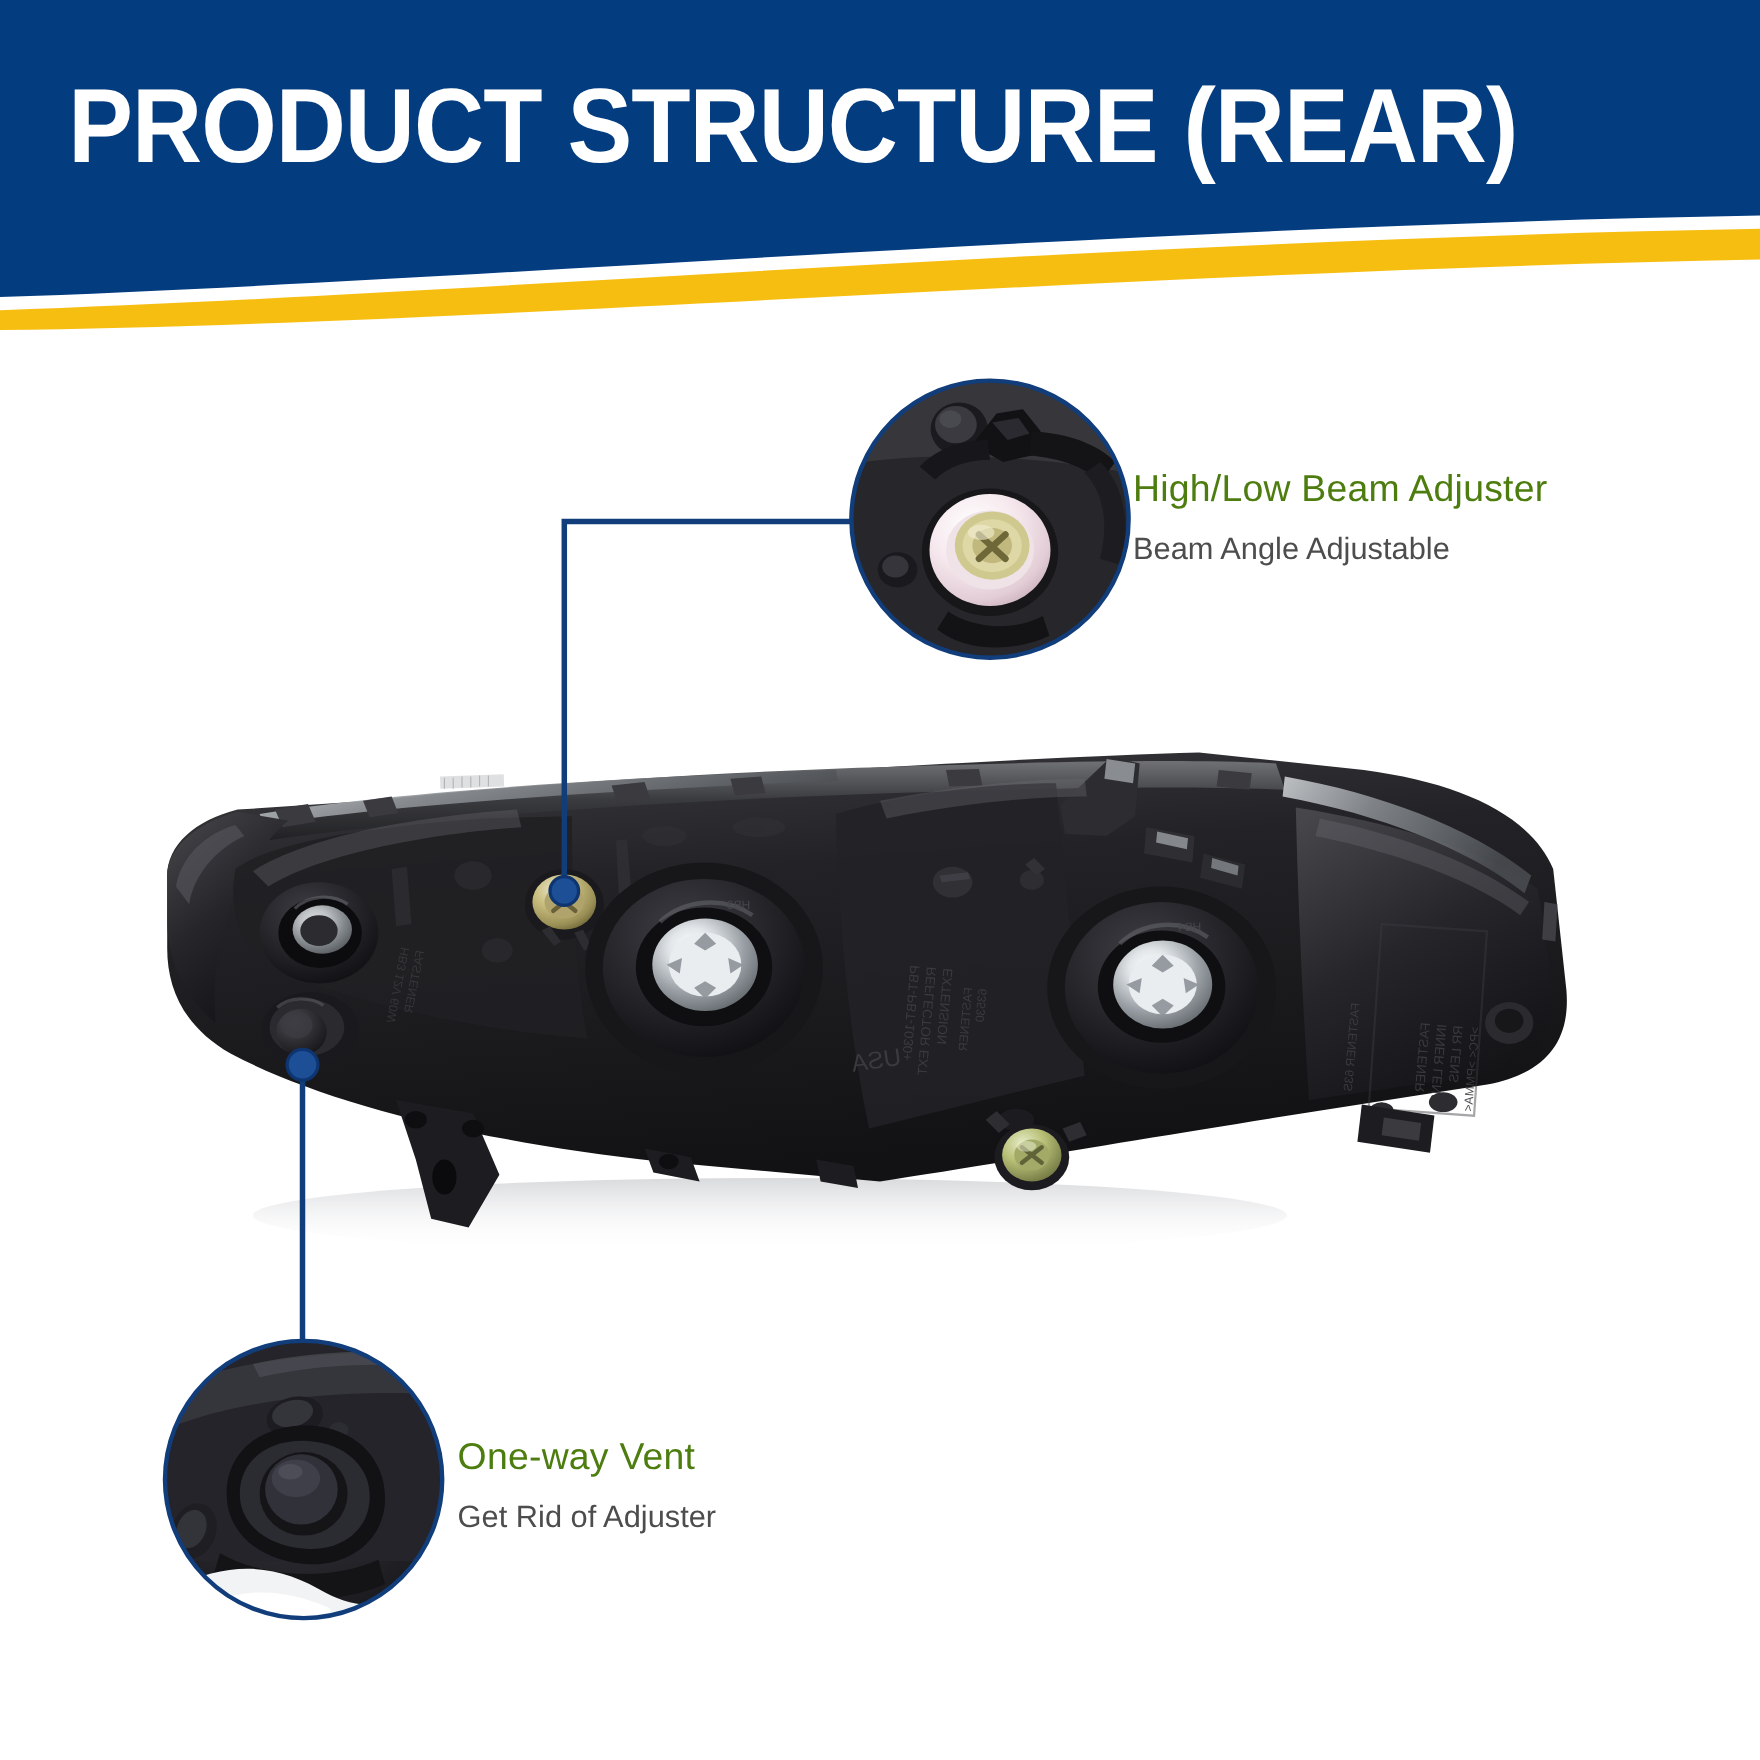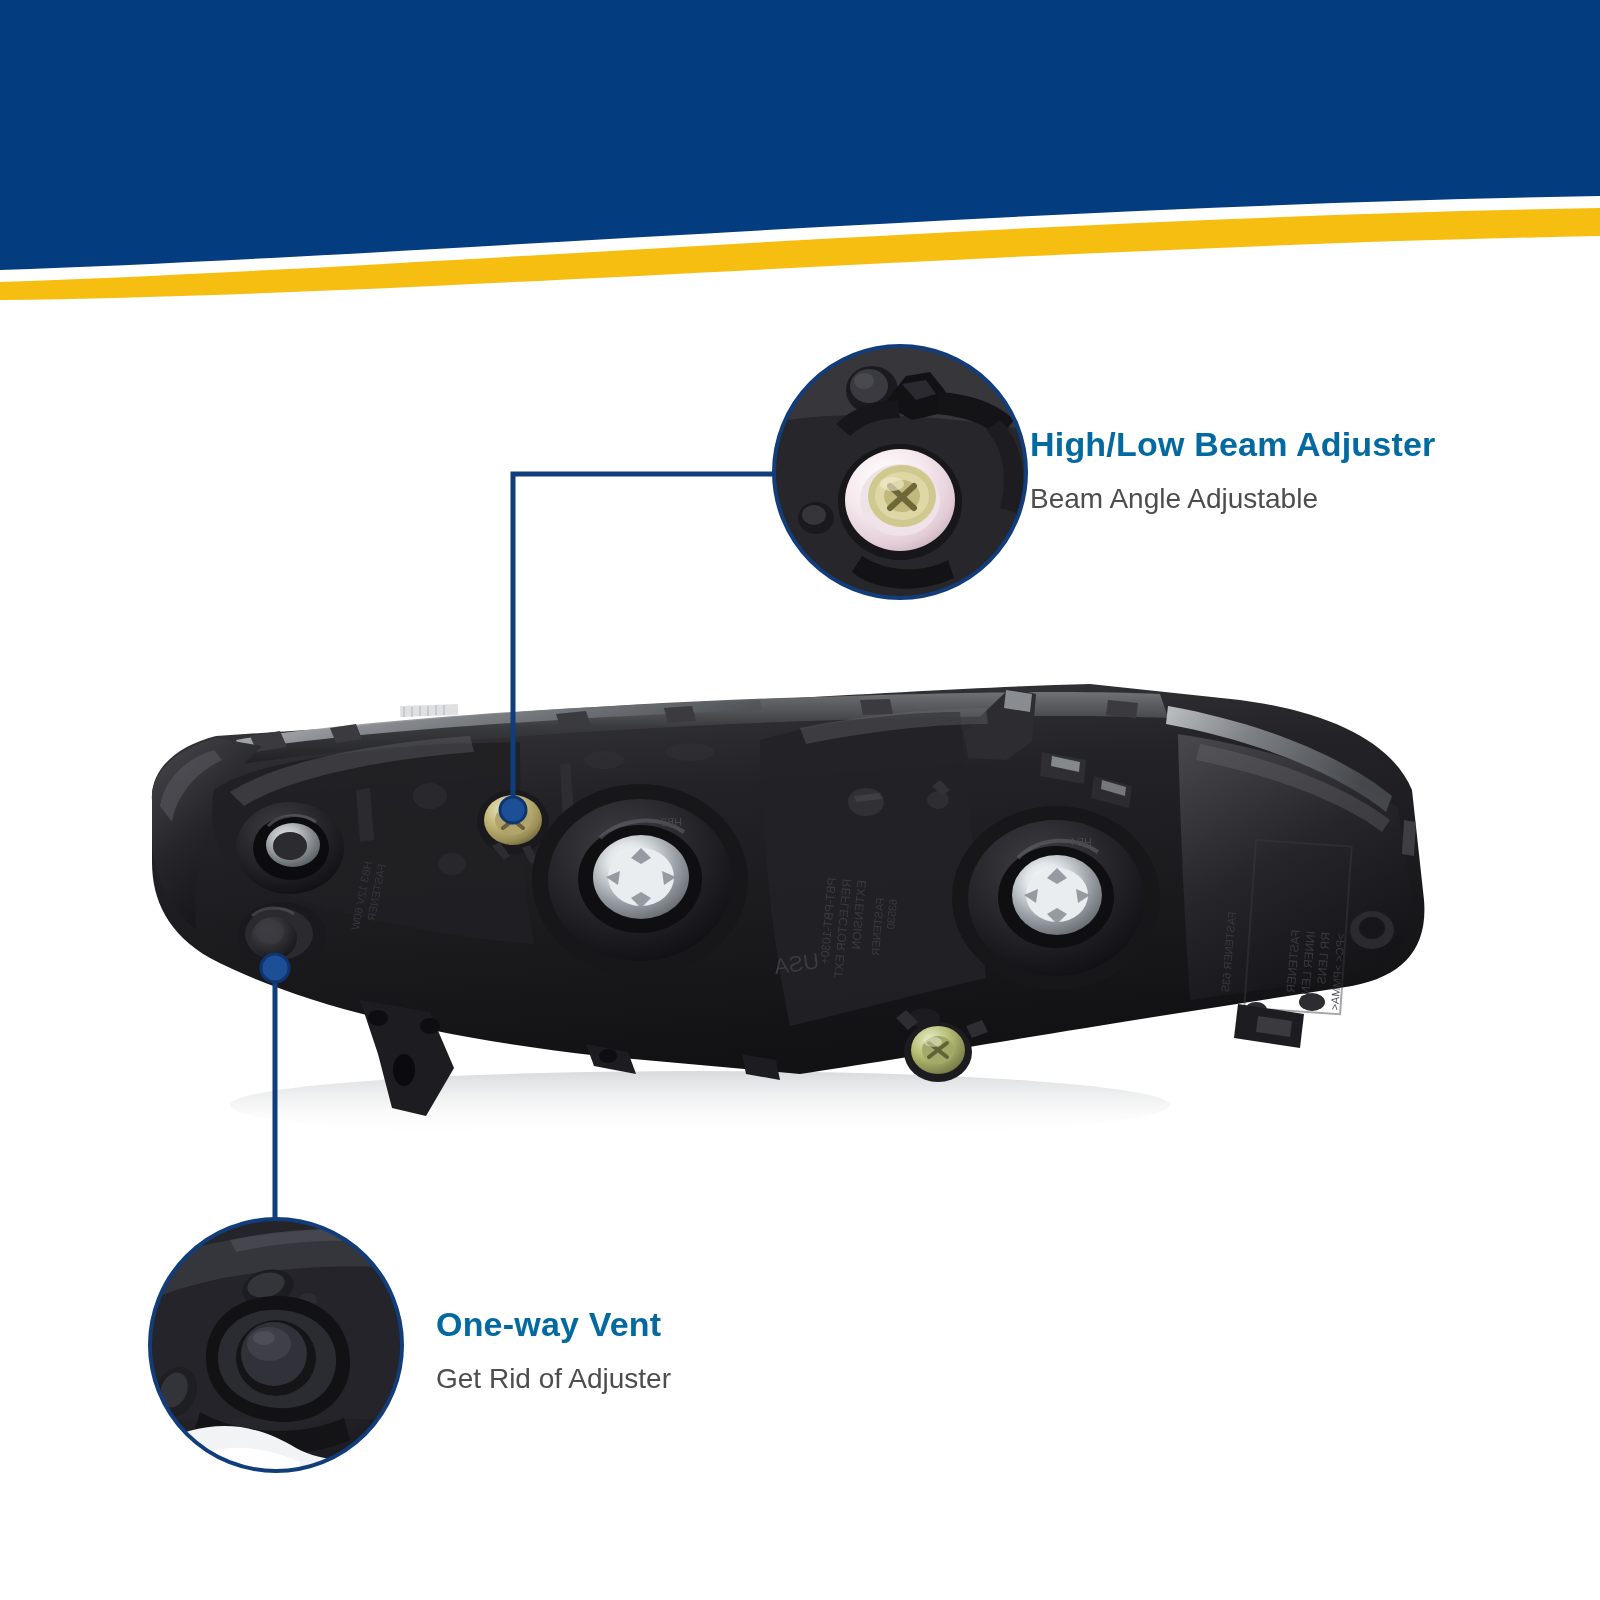--- a/index.html
+++ b/index.html
@@ -21,47 +21,50 @@
       letter-spacing:-1px;
       transform:scaleX(.92);
       transform-origin:left center;
       white-space:nowrap;
       font-family:"Liberation Sans","DejaVu Sans",sans-serif;
   }
 
   
   .callout-text{position:absolute;}
   .callout-title{
-      font-size:34px;font-weight:bold;color:#0369a1;line-height:1.12;
+      font-size:34px;font-weight:normal;color:#4d7c0f;line-height:1.12;
       white-space:nowrap;letter-spacing:.2px;
   }
   .callout-sub{
       font-size:28px;font-weight:normal;color:#4d4d4d;line-height:1.2;
       white-space:nowrap;margin-top:19px;
   }
   #callout-top-text{left:1030px;top:425px;}
-  #callout-bottom-text{left:436px;top:1305px;}
+  #callout-bottom-text{left:416px;top:1305px;}
 
   
   #art{position:absolute;left:0;top:0;width:1600px;height:1600px;}
   #art svg{display:block;}
 </style>
 </head>
 <body>
 
 <div id="stage">
 
   <div id="banner">
     <svg width="1600" height="300" viewBox="0 0 1600 300">
 
       <path d="M0,300 L0,282 C 420,268 1020,218 1600,208 L1600,236
                C 1020,247 420,296 0,300 Z" fill="#F7BE12"></path>
 
       <path d="M0,0 L1600,0 L1600,196 C 1020,206 420,256 0,270 Z" fill="#043C80"></path>
     </svg>
+    <div id="title-wrap">
+      <div id="page-title">PRODUCT STRUCTURE (REAR)</div>
+    </div>
   </div>
 
   <div id="art">
   <svg width="1600" height="1600" viewBox="0 0 1600 1600">
     <defs>
 
       <linearGradient id="gBody" x1="0" y1="0" x2="0.25" y2="1">
         <stop offset="0" stop-color="#3c3c40"></stop>
         <stop offset="0.35" stop-color="#232327"></stop>
         <stop offset="1" stop-color="#121214"></stop>

